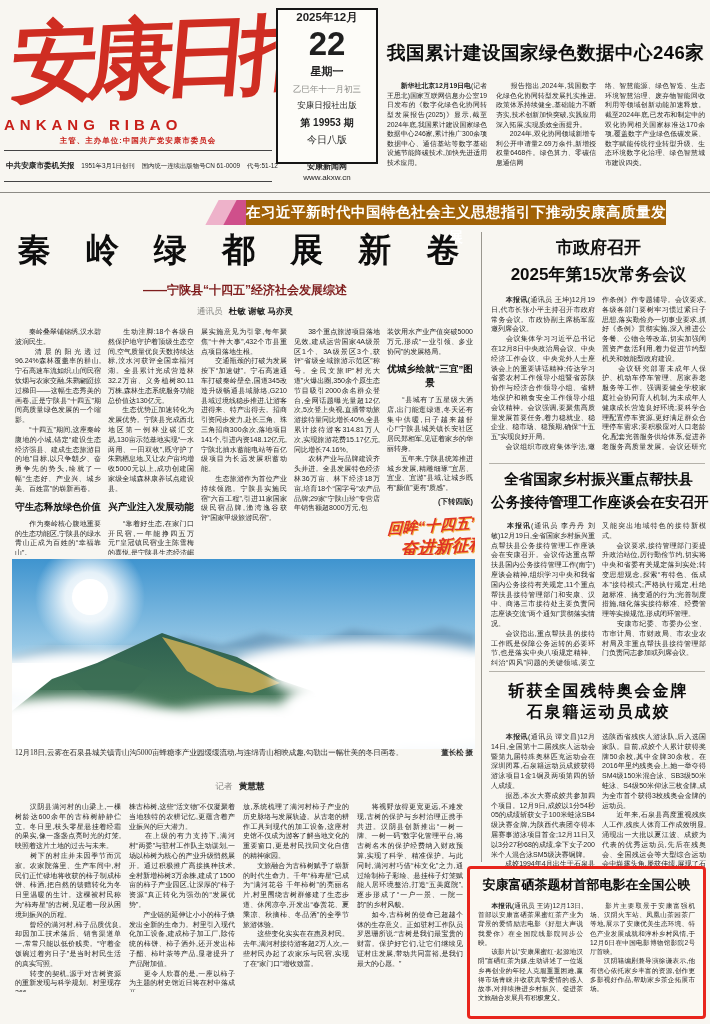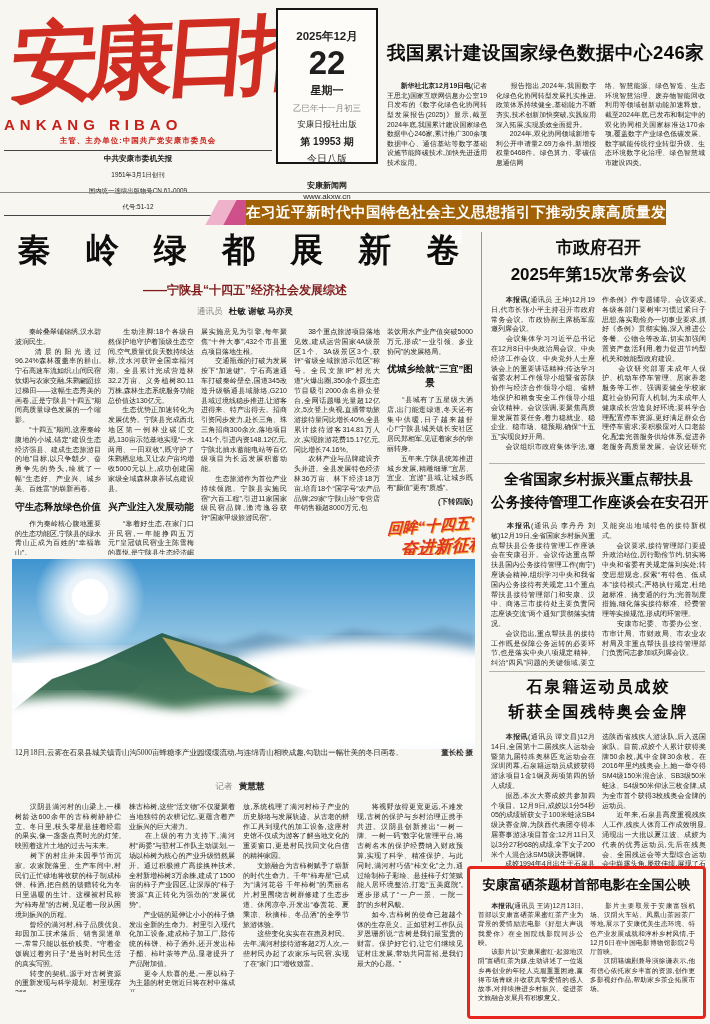--- a/index.html
+++ b/index.html
@@ -5,25 +5,25 @@
   html,body{margin:0;padding:0;background:#e8e6e0;}
   .page{position:relative;width:710px;height:1024px;background:#f8f6f1;overflow:hidden;
         font-family:"Liberation Sans",sans-serif;color:#1f1f1f;}
   
   .masthead{position:absolute;left:4px;top:4px;width:268px;height:188px;}
   .calli{font-family:"Liberation Serif",serif;font-weight:bold;color:#cf2d22;
          font-size:86px;line-height:1.28;letter-spacing:-10px;transform:skewX(-7deg) rotate(-2deg);
          white-space:nowrap;margin-left:8px;}
   .latin{color:#c8201a;font-weight:bold;font-size:15px;letter-spacing:5px;margin-top:2px;}
   .organizer{color:#c8201a;font-weight:bold;font-size:7.5px;text-align:center;margin-top:3px;letter-spacing:1px;}
-  .orgline{margin-top:4px;border-top:1px solid #444;border-bottom:1px solid #444;padding:3px 2px;
-           font-size:6.4px;color:#222;display:flex;gap:7px;align-items:center;white-space:nowrap;flex-direction:column;}
+  .orgline{margin-top:4px;border-top:1px solid #444;border-bottom:1px solid #444;padding:10px 2px;
+           font-size:6.4px;color:#222;display:flex;gap:7px;align-items:center;white-space:nowrap;}
   .orgline .b1{font-weight:bold;font-size:7.6px;}
   .datebox{position:absolute;left:276px;top:8px;width:102px;height:156px;border:2px solid #161616;
-           background:#fdfcf8;text-align:center;padding-top:19px;box-sizing:border-box;}
+           background:#fdfcf8;text-align:center;padding-top:0;box-sizing:border-box;}
   .db-ym{font-size:11.5px;font-weight:bold;}
   .db-day{font-size:33px;font-weight:bold;line-height:1.15;}
   .db-week{font-size:11px;font-weight:bold;margin-top:1px;}
   .db-lunar{font-size:8.5px;color:#8a8a86;margin-top:5px;font-family:"Liberation Serif",serif;}
   .db-pub{font-size:8.5px;margin-top:4px;font-family:"Liberation Serif",serif;}
   .db-issue{font-size:10px;font-weight:bold;margin-top:4px;}
   .db-pages{font-size:10px;font-weight:normal;margin-top:3px;}
   .db-site{font-size:8px;font-weight:bold;margin-top:14px;}
   .db-url{font-size:8px;margin-top:1px;}
   .topstory{position:absolute;left:387px;top:40px;width:318px;}
@@ -272,22 +272,22 @@
 　　会议指出,重点帮扶县的接待工作既是保障公务运转的必要环节,也是落实中央八项规定精神、纠治“四风”问题的关键领域,要立足县域实际,探索符合接待工作新形势新要求、</span></div>
       <div class="rcol t">又能突出地域特色的接待新模式。
 　　会议要求,接待管理部门要提升政治站位,厉行勤俭节约,切实将中央和省委有关规定落到实处;转变思想观念,探索“有特色、低成本”接待模式;严格执行规定,杜绝超标准、搞变通的行为;完善制度措施,细化落实接待标准、经费管理等实操规范,形成闭环管理。
 　　安康市纪委、市委办公室、市审计局、市财政局、市农业农村局及非重点帮扶县接待管理部门负责同志参加或列席会议。</div>
     </div>
   </div>
 
   <div class="rsep sep2"></div>
 
   <div class="rart ath">
+    <div class="r-title l2">斩获全国残特奥会金牌</div>
     <div class="r-title l1">石泉籍运动员成姣</div>
-    <div class="r-title l2">斩获全国残特奥会金牌</div>
     <div class="r-body">
       <div class="rcol t"><span class="lead">　　本报讯</span><span>(通讯员 谭文昌)12月14日,全国第十二届残疾人运动会暨第九届特殊奥林匹克运动会在深圳闭幕,石泉籍运动员成姣获得游泳项目1金1铜及两项第四的骄人成绩。
 　　据悉,本次大赛成姣共参加四个项目。12月9日,成姣以1分54秒05的成绩斩获女子100米蛙泳SB4级决赛金牌,为陕西代表团夺得本届赛事游泳项目首金;12月11日又以3分27秒68的成绩,拿下女子200米个人混合泳SM5级决赛铜牌。
 　　成姣1994年4月出生于石泉县一户普通农民家庭,因先天性脑瘫双腿无法行走,2005年入</span></div>
       <div class="rcol t">选陕西省残疾人游泳队,后入选国家队。目前,成姣个人累计获得奖牌50余枚,其中金牌30余枚。在2016年里约残奥会上,她一举夺得SM4级150米混合泳、SB3级50米蛙泳、S4级50米仰泳三枚金牌,成为全市首个获得3枚残奥会金牌的运动员。
 　　近年来,石泉县高度重视残疾人工作,残疾人体育工作成效明显,涌现出一大批以夏江波、成姣为代表的优秀运动员,先后在残奥会、全国残运会等大型综合运动会中崭露头角,屡获佳绩,展现了石泉健儿的良好风采。</div>
     </div>
   </div>
 
   <div class="moviebox">

